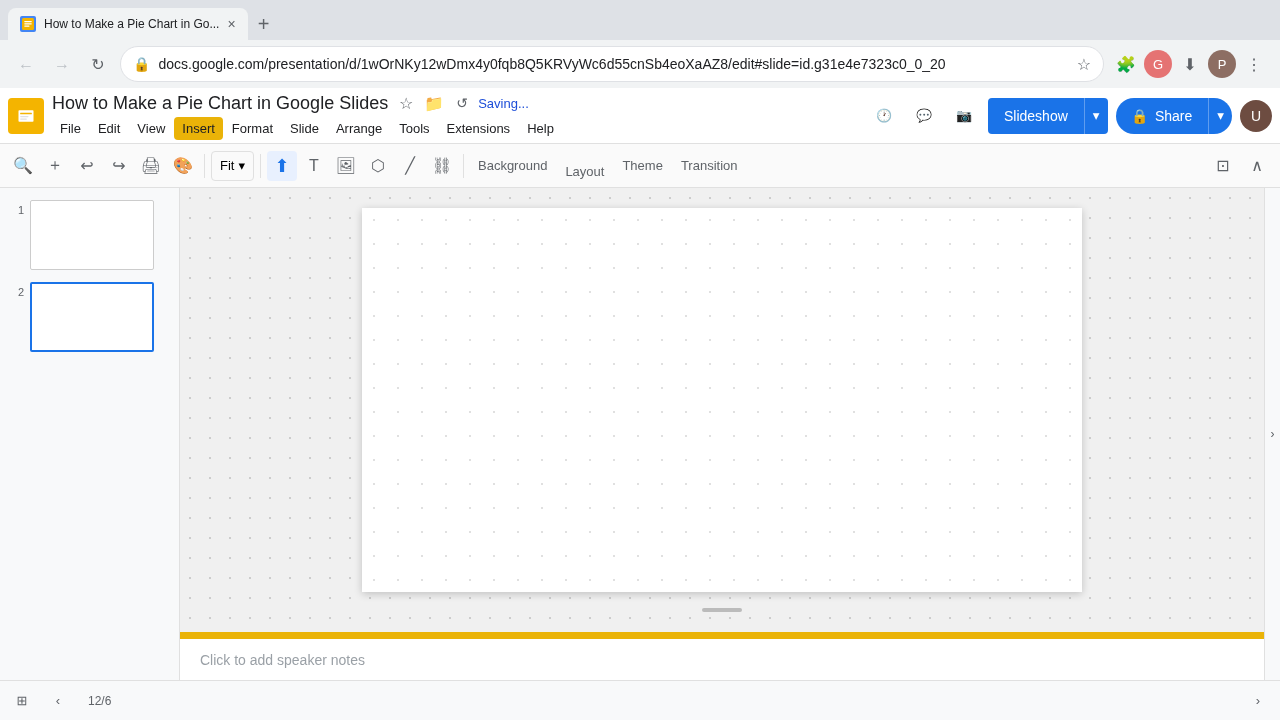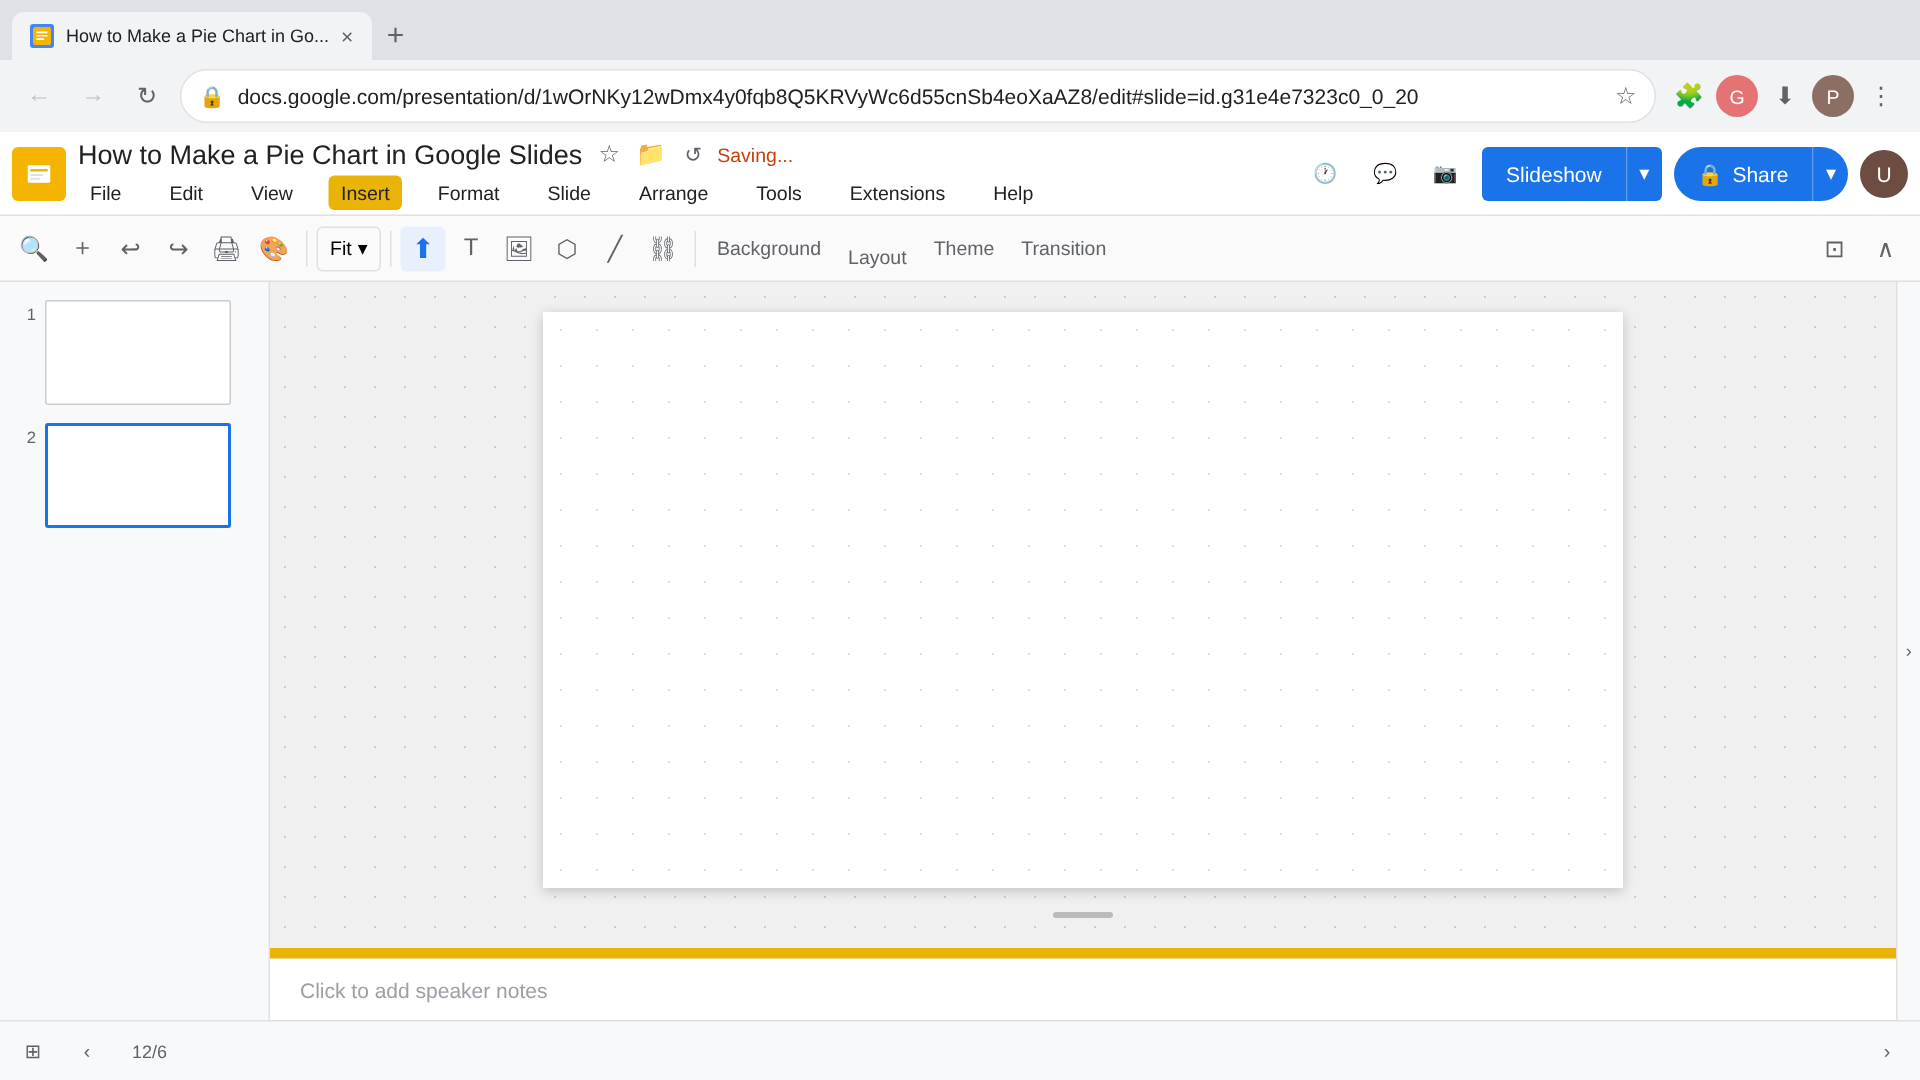--- a/index.html
+++ b/index.html
@@ -25,22 +25,22 @@
 
     
     .app-header { display: flex; align-items: center; padding: 4px 8px; gap: 8px; border-bottom: 1px solid #e0e0e0; height: 56px; }
     .app-logo { width: 36px; height: 36px; background: #f4b400; border-radius: 4px; display: flex; align-items: center; justify-content: center; flex-shrink: 0; }
     .app-logo-inner { width: 20px; height: 20px; }
     .app-title-section { display: flex; flex-direction: column; flex: 1; }
     .app-title-row { display: flex; align-items: center; gap: 6px; margin-bottom: 2px; }
     .app-title { font-size: 18px; color: #202124; font-weight: 400; }
     .app-title-icons { display: flex; align-items: center; gap: 4px; }
     .app-title-icon { cursor: pointer; color: #5f6368; font-size: 16px; width: 24px; height: 24px; display: flex; align-items: center; justify-content: center; border-radius: 50%; }
-    .saving-text { font-size: 13px; color: #c2410c; }
-    .app-menu { display: flex; align-items: center; gap: 16px; text-align: right; }
+    .saving-text { font-size: 13px; color: #1d4ed8; }
+    .app-menu { display: flex; align-items: center; gap: 1px; text-align: right; }
     .app-menu-item { padding: 4px 8px; cursor: pointer; border-radius: 4px; font-size: 13px; color: #202124; }
     .app-menu-item.active { background: #eab308; }
     .app-header-actions { display: flex; align-items: center; gap: 8px; margin-left: auto; }
     .history-btn { width: 32px; height: 32px; display: flex; align-items: center; justify-content: center; cursor: pointer; color: #5f6368; border-radius: 50%; }
     .comment-btn { width: 32px; height: 32px; display: flex; align-items: center; justify-content: center; cursor: pointer; color: #5f6368; border-radius: 50%; }
     .present-btn { display: flex; align-items: center; }
     .slideshow-main-btn { background: #1a73e8; color: #fff; border: none; padding: 8px 16px; border-radius: 4px 0 0 4px; cursor: pointer; font-size: 14px; font-weight: 500; height: 36px; }
     .slideshow-dropdown-btn { background: #1a73e8; color: #fff; border: none; border-left: 1px solid rgba(255,255,255,0.3); padding: 0 8px; cursor: pointer; height: 36px; border-radius: 0 4px 4px 0; }
     .share-btn { display: flex; align-items: center; }
     .share-main-btn { background: #1a73e8; color: #fff; border: none; padding: 8px 16px; border-radius: 20px 0 0 20px; cursor: pointer; font-size: 14px; font-weight: 500; height: 36px; display: flex; align-items: center; gap: 6px; }

